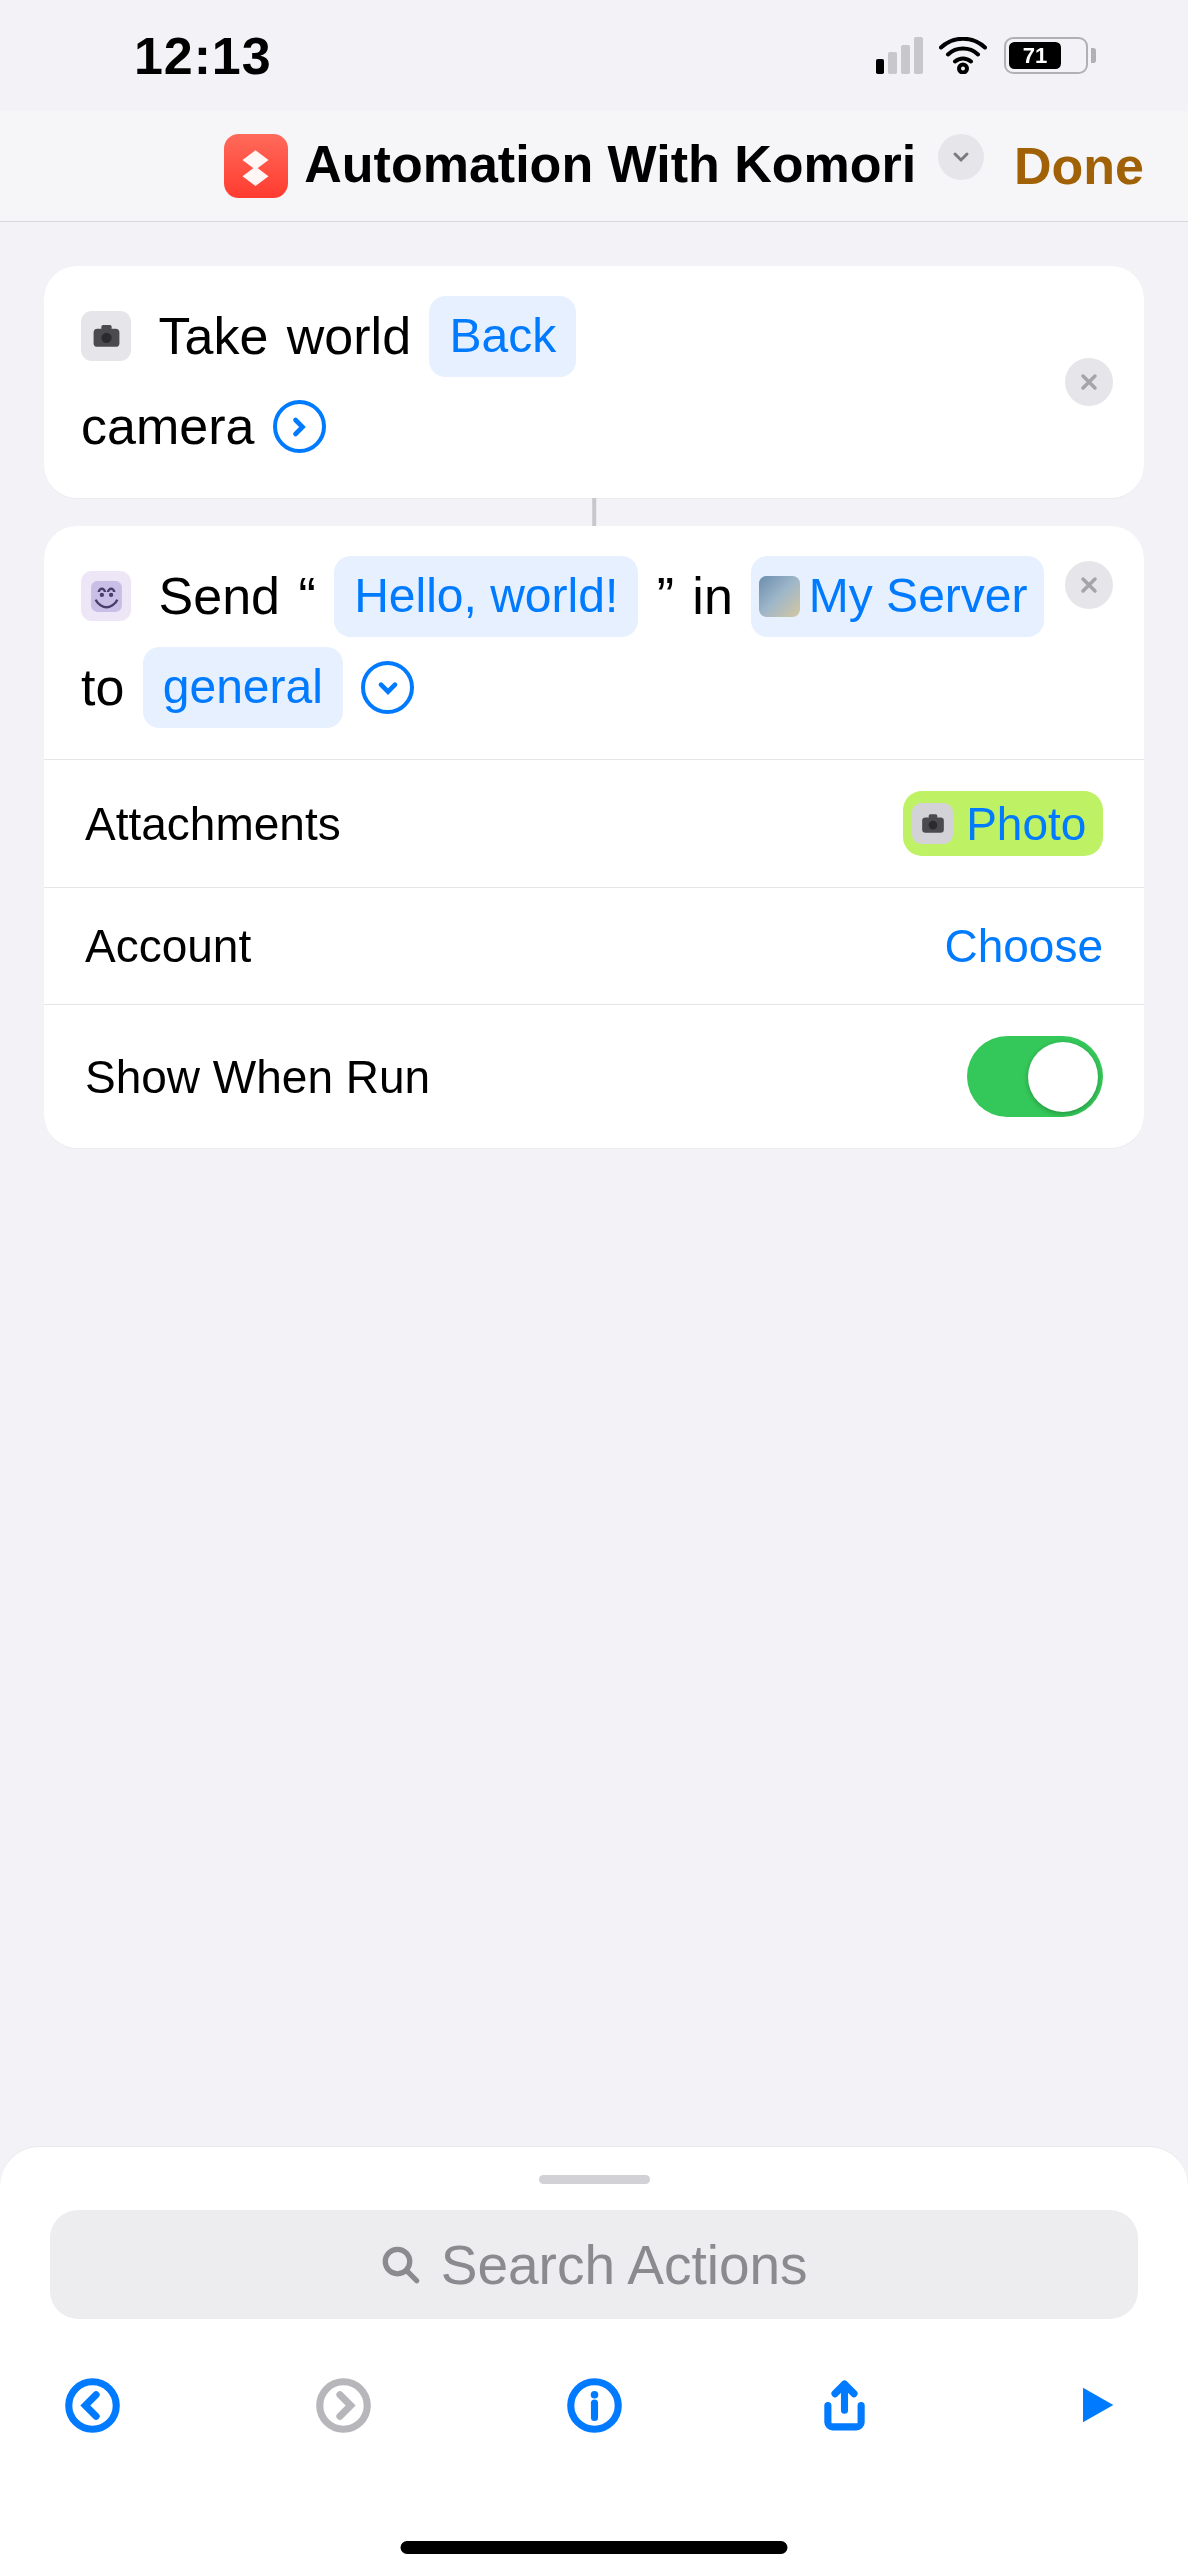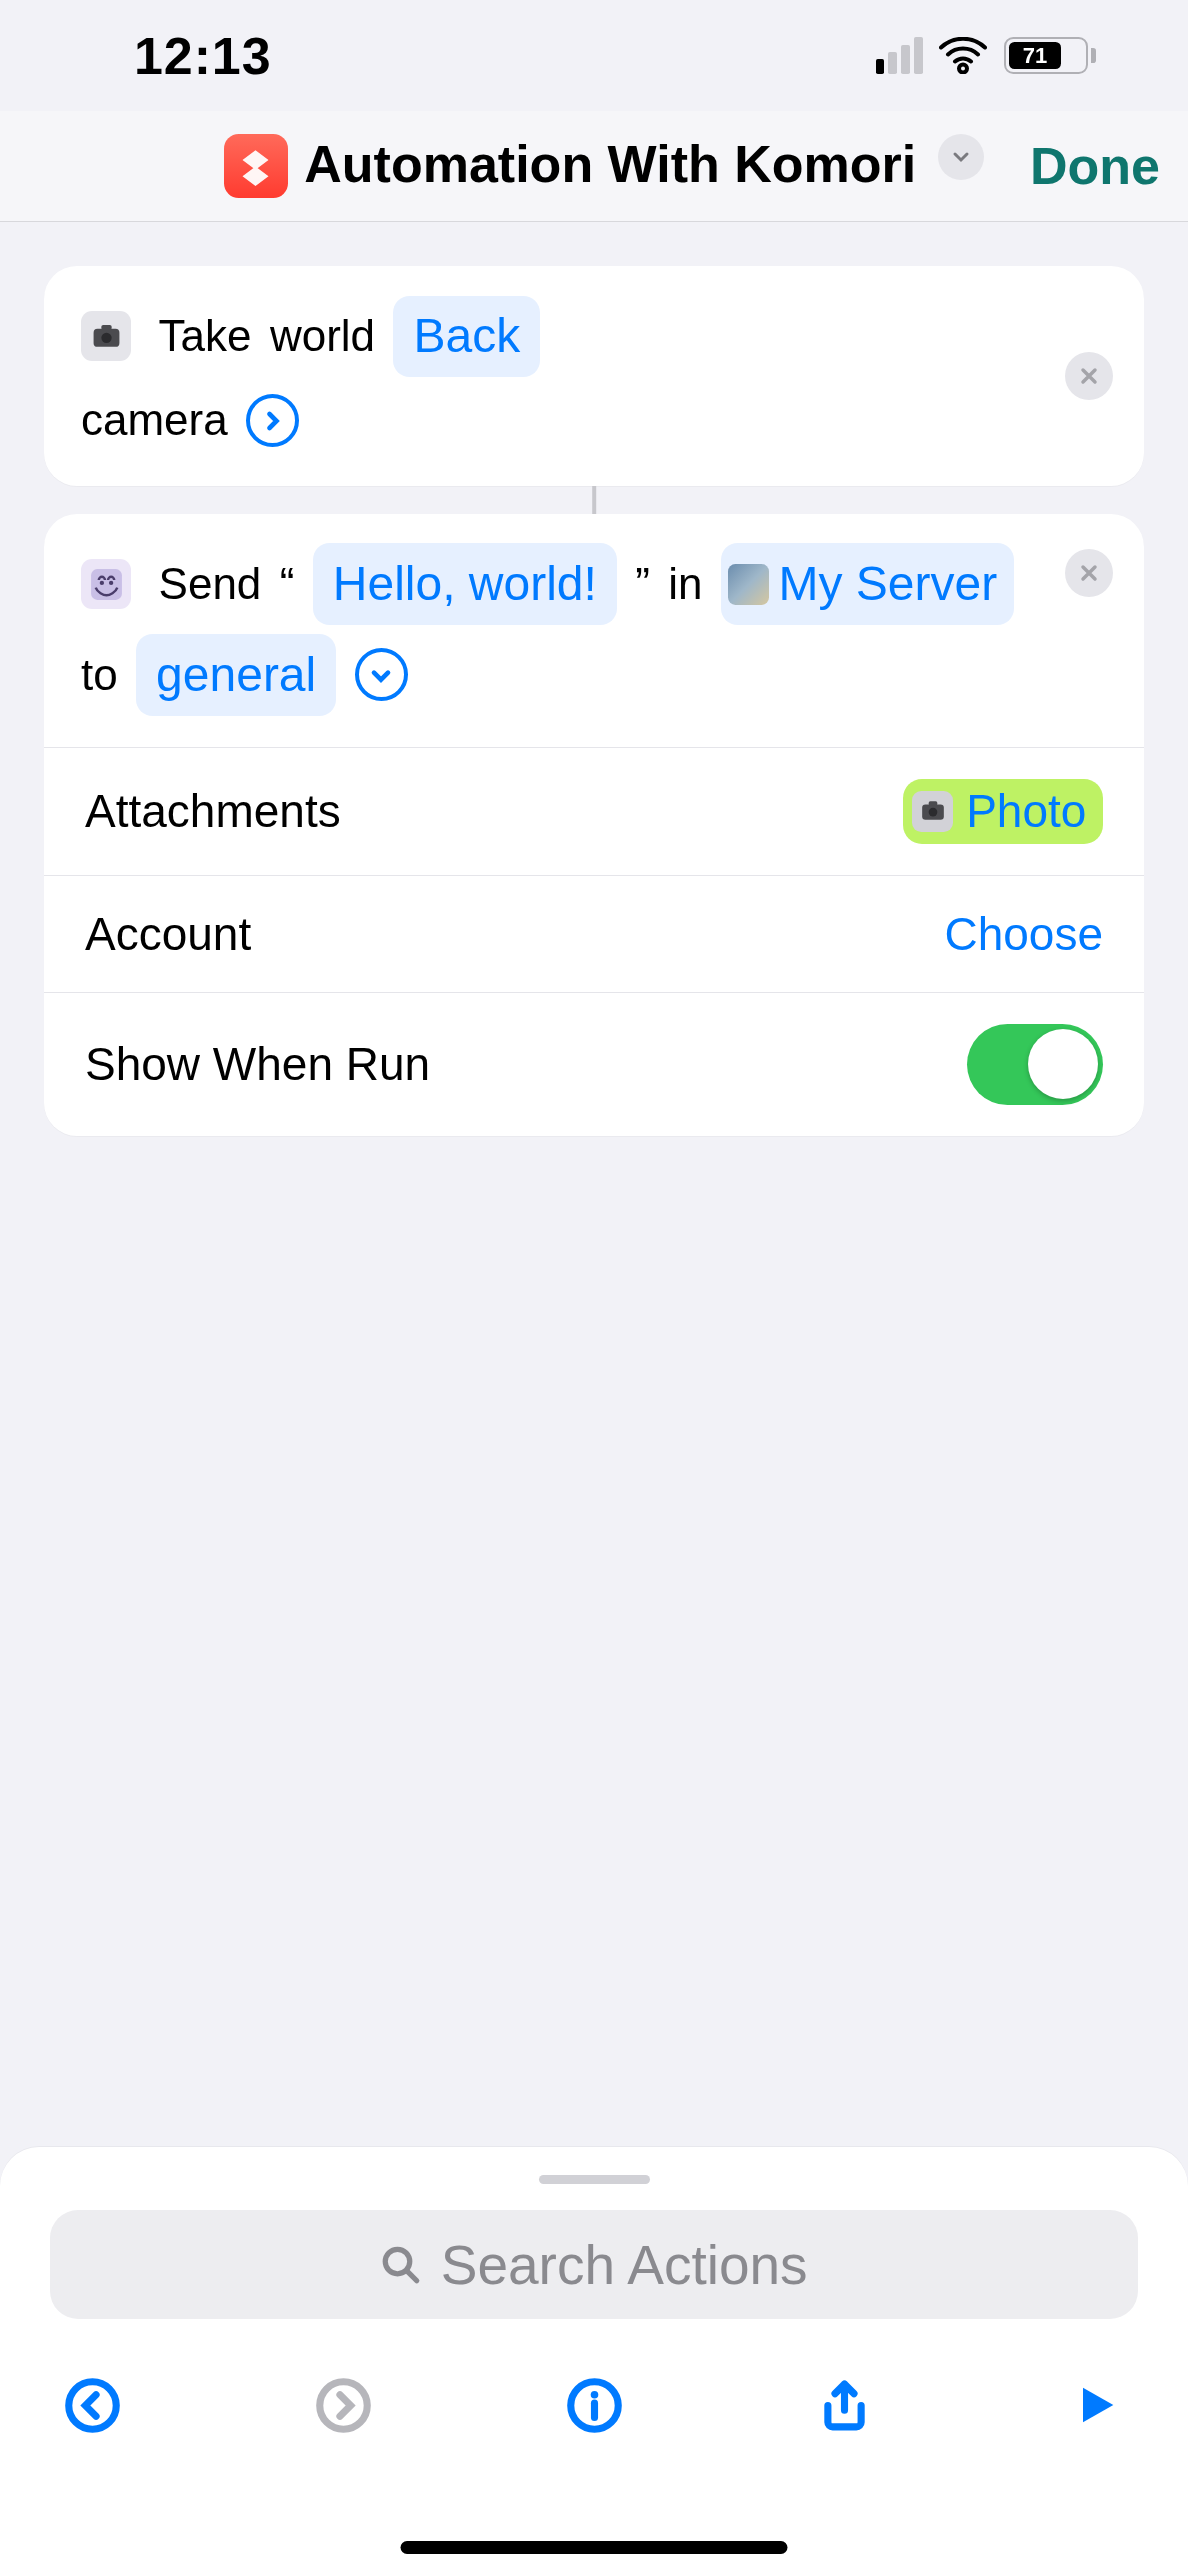--- a/index.html
+++ b/index.html
@@ -54,22 +54,22 @@
     width: 64px; height: 64px; border-radius: 14.7px;
     background: linear-gradient(180deg,#ff6a5a,#ff3b30);
     display:flex; align-items:center; justify-content:center;
   }
   .nav-title { font-size: 52px; font-weight: 600; }
   .nav-chev {
     width: 46px; height: 46px; border-radius: 23px; background:#e5e5ea;
     display:flex; align-items:center; justify-content:center; margin-left:5.5px;
   }
   .nav-done {
-    position:absolute; right:28px; top:0; bottom:0; display:flex; align-items:center;
-    color:#0f766e; font-size:52px; font-weight:600;
+    position:absolute; right:44px; top:0; bottom:0; display:flex; align-items:center;
+    color:#a16207; font-size:52px; font-weight:600;
   }
 
   
   .content { padding: 44px; }
   .card {
     background:#fff; border-radius: 33px; margin-bottom: 28px;
     box-shadow: 0 0.9px 0 rgba(0,0,0,0.03);
     position: relative;
   }
   .connector {
@@ -83,21 +83,21 @@
   }
   .action-head .row1 { display:flex; align-items:center; flex-wrap:wrap; gap:13px 18.4px; }
   .app-icon {
     width: 50px; height: 50px; border-radius: 11px; display:inline-flex;
     align-items:center; justify-content:center; margin-right: 9.2px; flex-shrink:0;
   }
   .camera-app { background:#e5e5ea; }
   .komori-app { background:#ece6f7; }
   .komori-app svg { width:37px; height:37px; }
 
-  .word { font-size:44px; }
+  .word { font-size:52px; }
   .pill {
     display:inline-flex; align-items:center; gap:9.2px;
     background:#e6f0ff; color:#007aff; border-radius: 16.6px;
     padding: 3.7px 20px; font-size:48px;
   }
   .pill.thumb { padding:3.7px 16.6px 3.7px 7.4px; }
   .pill .thumb-img {
     width:41px; height:41px; border-radius:7.4px;
     background: linear-gradient(135deg,#6b8dae 0%, #9fb7c9 50%, #d5c7a0 100%);
   }

